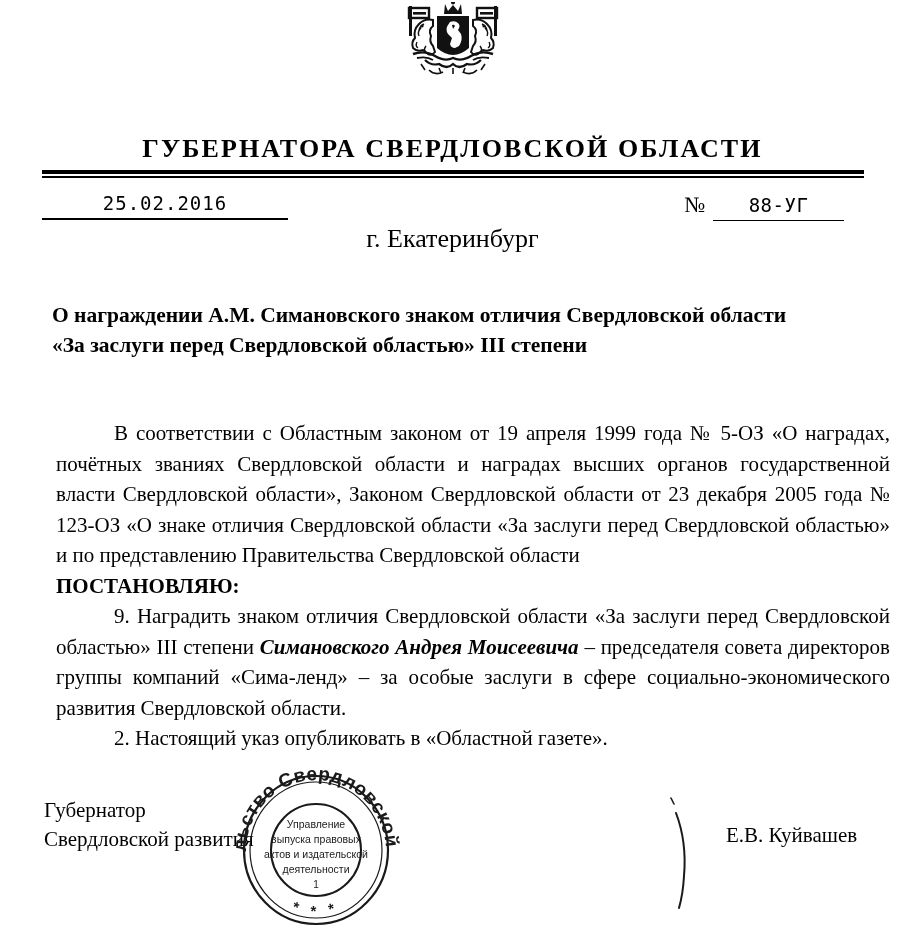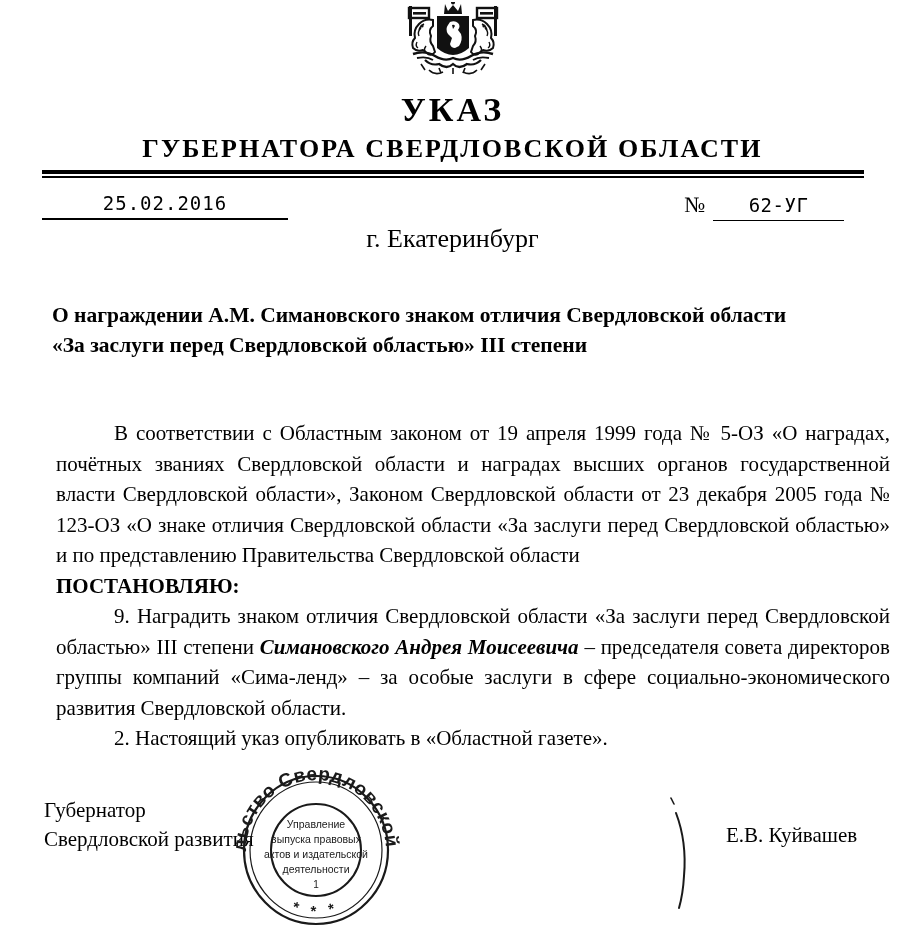--- a/index.html
+++ b/index.html
@@ -245,38 +245,37 @@
 
         <path d="M18 52 Q30 48 40 54 Q50 60 58 56 Q66 60 76 54 Q86 48 98 52" fill="none" stroke="#111" stroke-width="2.4"></path>
         <path d="M22 56 Q32 54 38 58 M78 58 Q84 54 94 56" fill="none" stroke="#111" stroke-width="1.8"></path>
         <path d="M30 58 Q36 64 44 62 Q52 68 58 62 Q64 68 72 62 Q80 64 86 58" fill="none" stroke="#111" stroke-width="2.2"></path>
         <path d="M26 62 L30 68 M90 62 L86 68 M44 66 L46 71 M70 66 L68 71 M58 66 L58 72" stroke="#111" stroke-width="1.6"></path>
         <path d="M34 68 Q40 74 48 70 M82 68 Q76 74 68 70" fill="none" stroke="#111" stroke-width="1.6"></path>
       </g>
     </svg>
   </div>
 
-  <div class="title-ukaz">УКАЗ</div>
   <div class="title-sub">ГУБЕРНАТОРА СВЕРДЛОВСКОЙ ОБЛАСТИ</div>
 
   <div class="rule-wrap">
     <div class="rule-thick"></div>
     <div class="rule-gap"></div>
     <div class="rule-thin"></div>
   </div>
 
   <div class="date-block">
     <div class="date-value">25.02.2016</div>
     <div class="date-line"></div>
   </div>
 
   <div class="num-block">
     <span class="num-sign">№</span>
     <span class="num-under">
-      <span class="num-value" style="display:block">62-УГ</span>
+      <span class="num-value" style="display:block">88-УГ</span>
     </span>
   </div>
 
   <div class="city">г. Екатеринбург</div>
 
   <div class="doc-heading">
     <div>О награждении А.М. Симановского знаком отличия Свердловской области</div>
     <div>«За заслуги перед Свердловской областью» III степени</div>
   </div>
 

